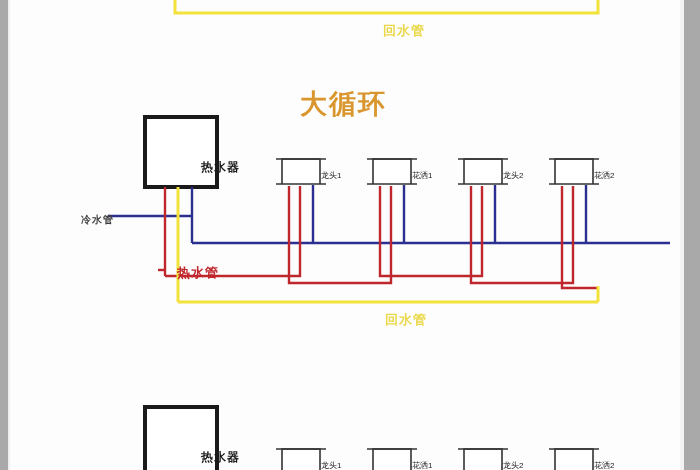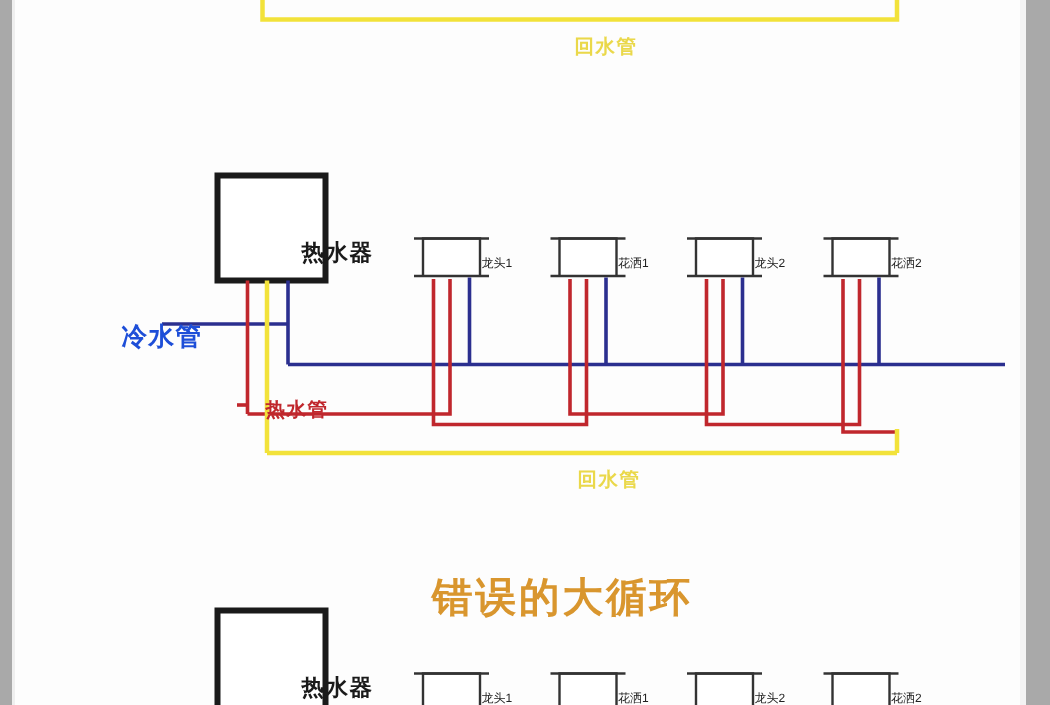--- a/index.html
+++ b/index.html
@@ -26,23 +26,23 @@
     font-weight:bold;
     letter-spacing:2px;
     white-space:nowrap;
     color:#d9962e;
   }
   #title-big{left:290px;top:86px;font-size:27px;}
   #title-wrong{left:278px;top:380px;font-size:27px;}
 
   .lbl{position:absolute;white-space:nowrap;font-weight:bold;padding-left:35px;}
   .lbl-return{color:#ead84a;font-size:13px;letter-spacing:1px;}
-  .lbl-cold{color:#1d4ed8;font-size:17px;letter-spacing:1px;}
+  .lbl-cold{color:#404040;font-size:10px;letter-spacing:1px;}
   .lbl-hot{color:#c0272d;font-size:13px;letter-spacing:1px;}
-  .lbl-heater{color:#1a1a1a;font-size:15px;letter-spacing:1px;font-weight:bold;}
+  .lbl-heater{color:#1a1a1a;font-size:12px;letter-spacing:1px;font-weight:bold;}
   .lbl-fix{color:#222;font-size:8px;letter-spacing:0px;font-weight:normal;}
 
   #return-top{left:338px;top:22px;}
   #return-mid{left:340px;top:311px;}
   #cold-label{left:36px;top:213px;}
   #hot-label{left:104px;top:264px;margin-left:28px;}
   #heater-label-1{left:156px;top:159px;}
   #heater-label-2{left:156px;top:449px;}
 
   .fixlabel{position:absolute;}
@@ -137,22 +137,22 @@
         <path d="M 363 474 L 363 449 L 401 449 L 401 474" fill="#ffffff" stroke="#333" stroke-width="1.6"></path>
         <line x1="357" y1="449" x2="407" y2="449" stroke="#333" stroke-width="1.6"></line>
         <path d="M 454 474 L 454 449 L 492 449 L 492 474" fill="#ffffff" stroke="#333" stroke-width="1.6"></path>
         <line x1="448" y1="449" x2="498" y2="449" stroke="#333" stroke-width="1.6"></line>
         <path d="M 545 474 L 545 449 L 583 449 L 583 474" fill="#ffffff" stroke="#333" stroke-width="1.6"></path>
         <line x1="539" y1="449" x2="589" y2="449" stroke="#333" stroke-width="1.6"></line>
       </g>
 
     </svg>
 
+    <div class="title" id="title-big">大循环</div>
 
-    <div class="title" id="title-wrong">错误的大循环</div>
 
     <div class="lbl lbl-return" id="return-top">回水管</div>
 
     <div class="lbl lbl-return" id="return-mid">回水管</div>
 
     <div class="lbl lbl-cold" id="cold-label">冷水管</div>
 
     <div class="lbl lbl-hot" id="hot-label">热水管</div>
 
     <div class="lbl lbl-heater" id="heater-label-1">热水器</div>

